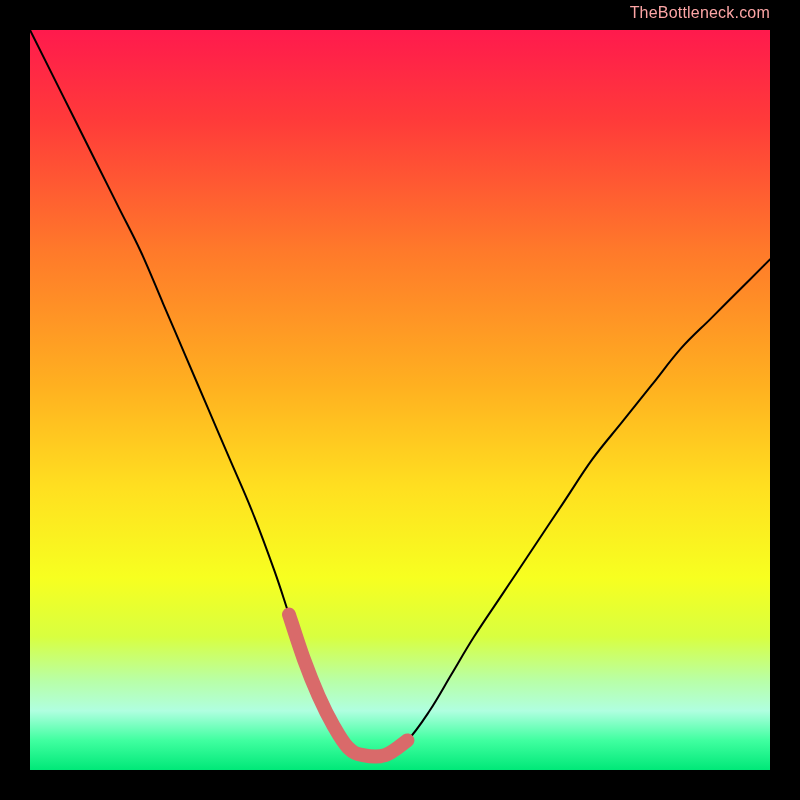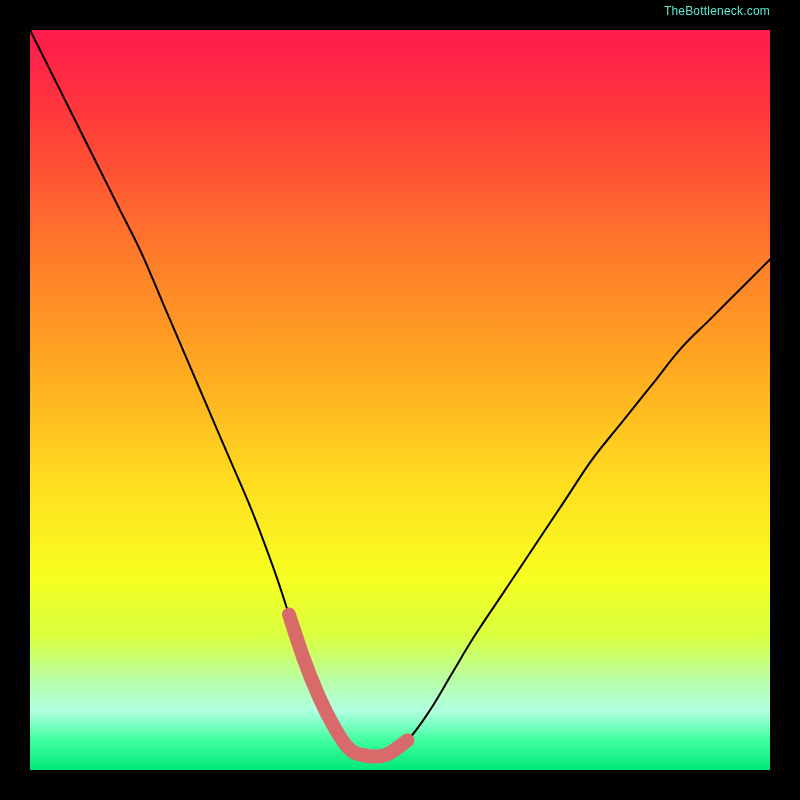--- a/index.html
+++ b/index.html
@@ -33,22 +33,22 @@
   svg.curve {
     position: absolute;
     inset: 0;
     width: 740px;
     height: 740px;
   }
   .watermark {
     position: absolute;
     top: 4px;
     right: 30px;
-    color: #5eead4;
-    font-size: 12px;
+    color: #fca5a5;
+    font-size: 16px;
     letter-spacing: 0.2px;
     text-align: center;
   }
 </style>
 </head>
 <body>
 
 <div class="frame">
 
   <div class="watermark">TheBottleneck.com</div>

